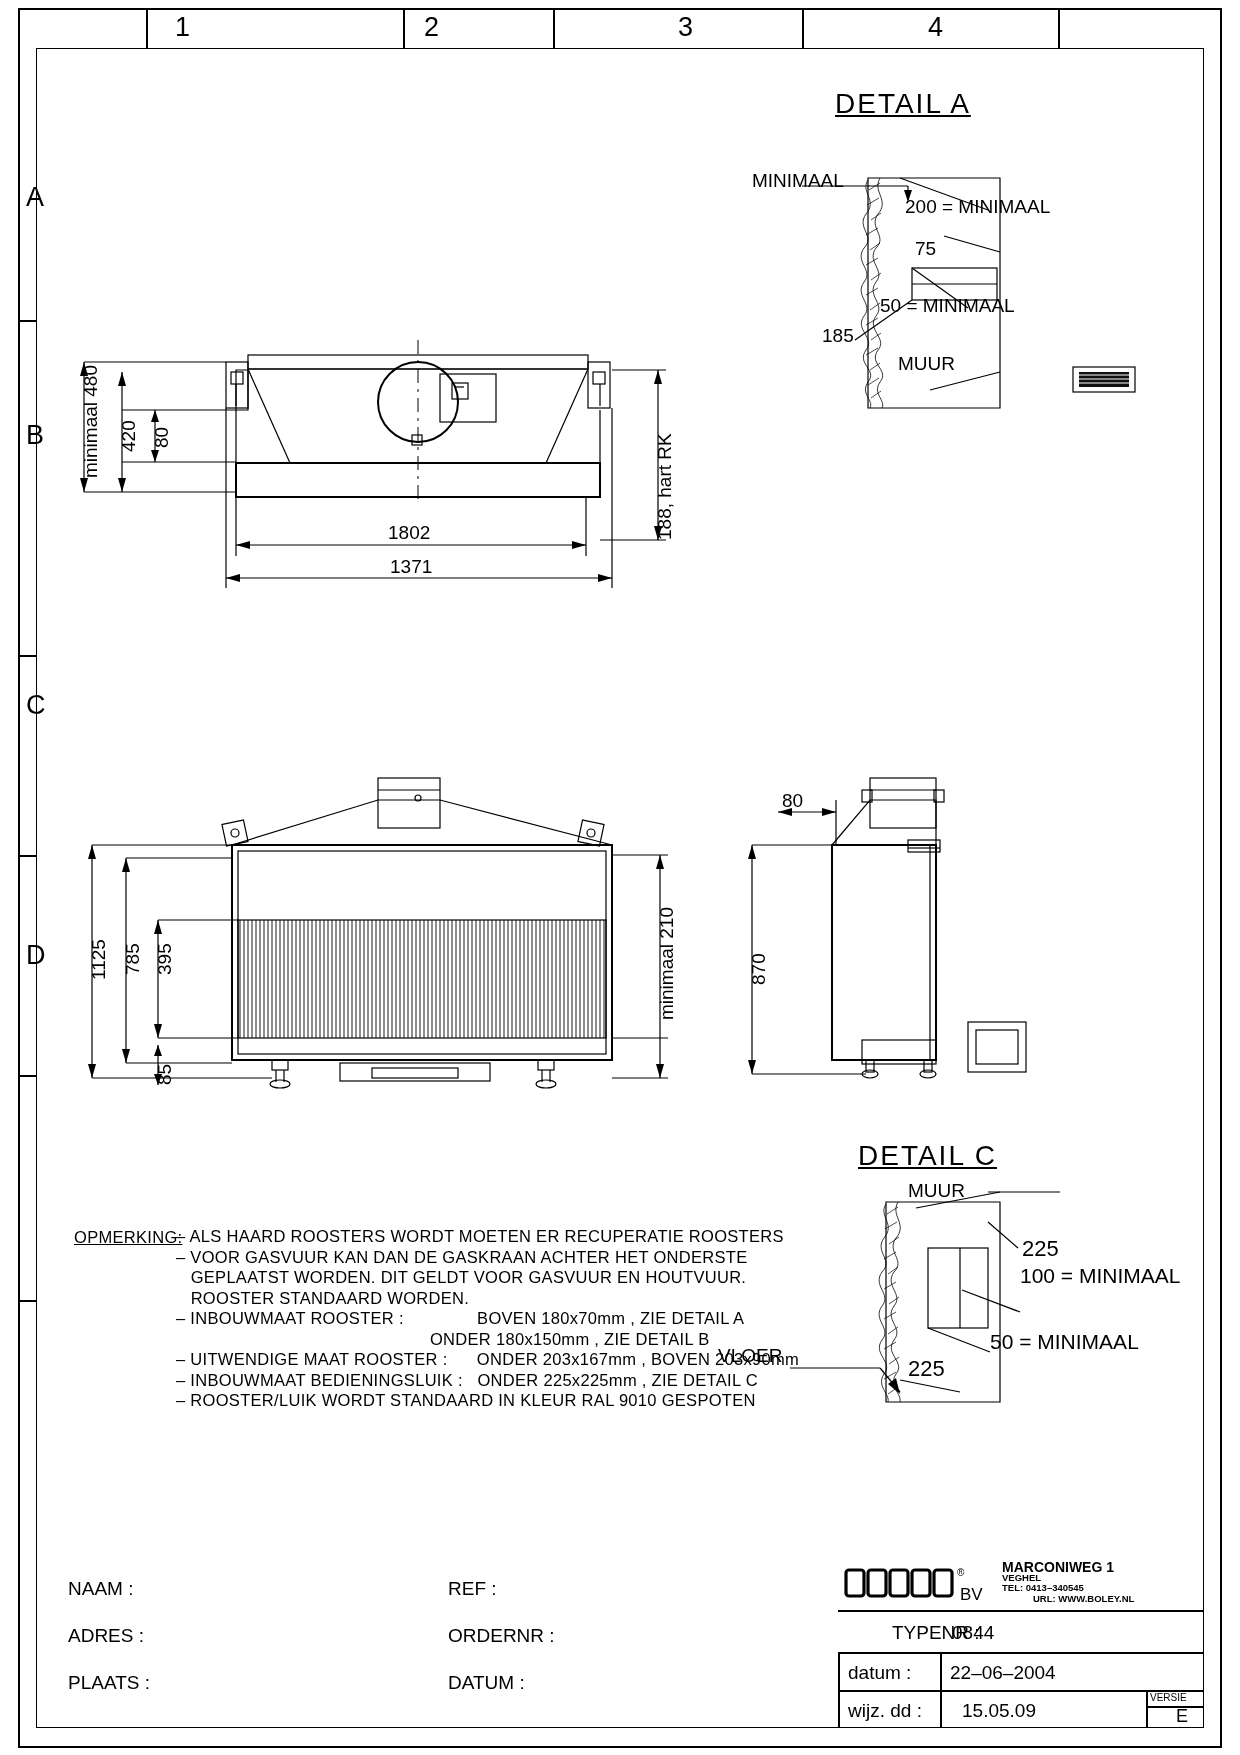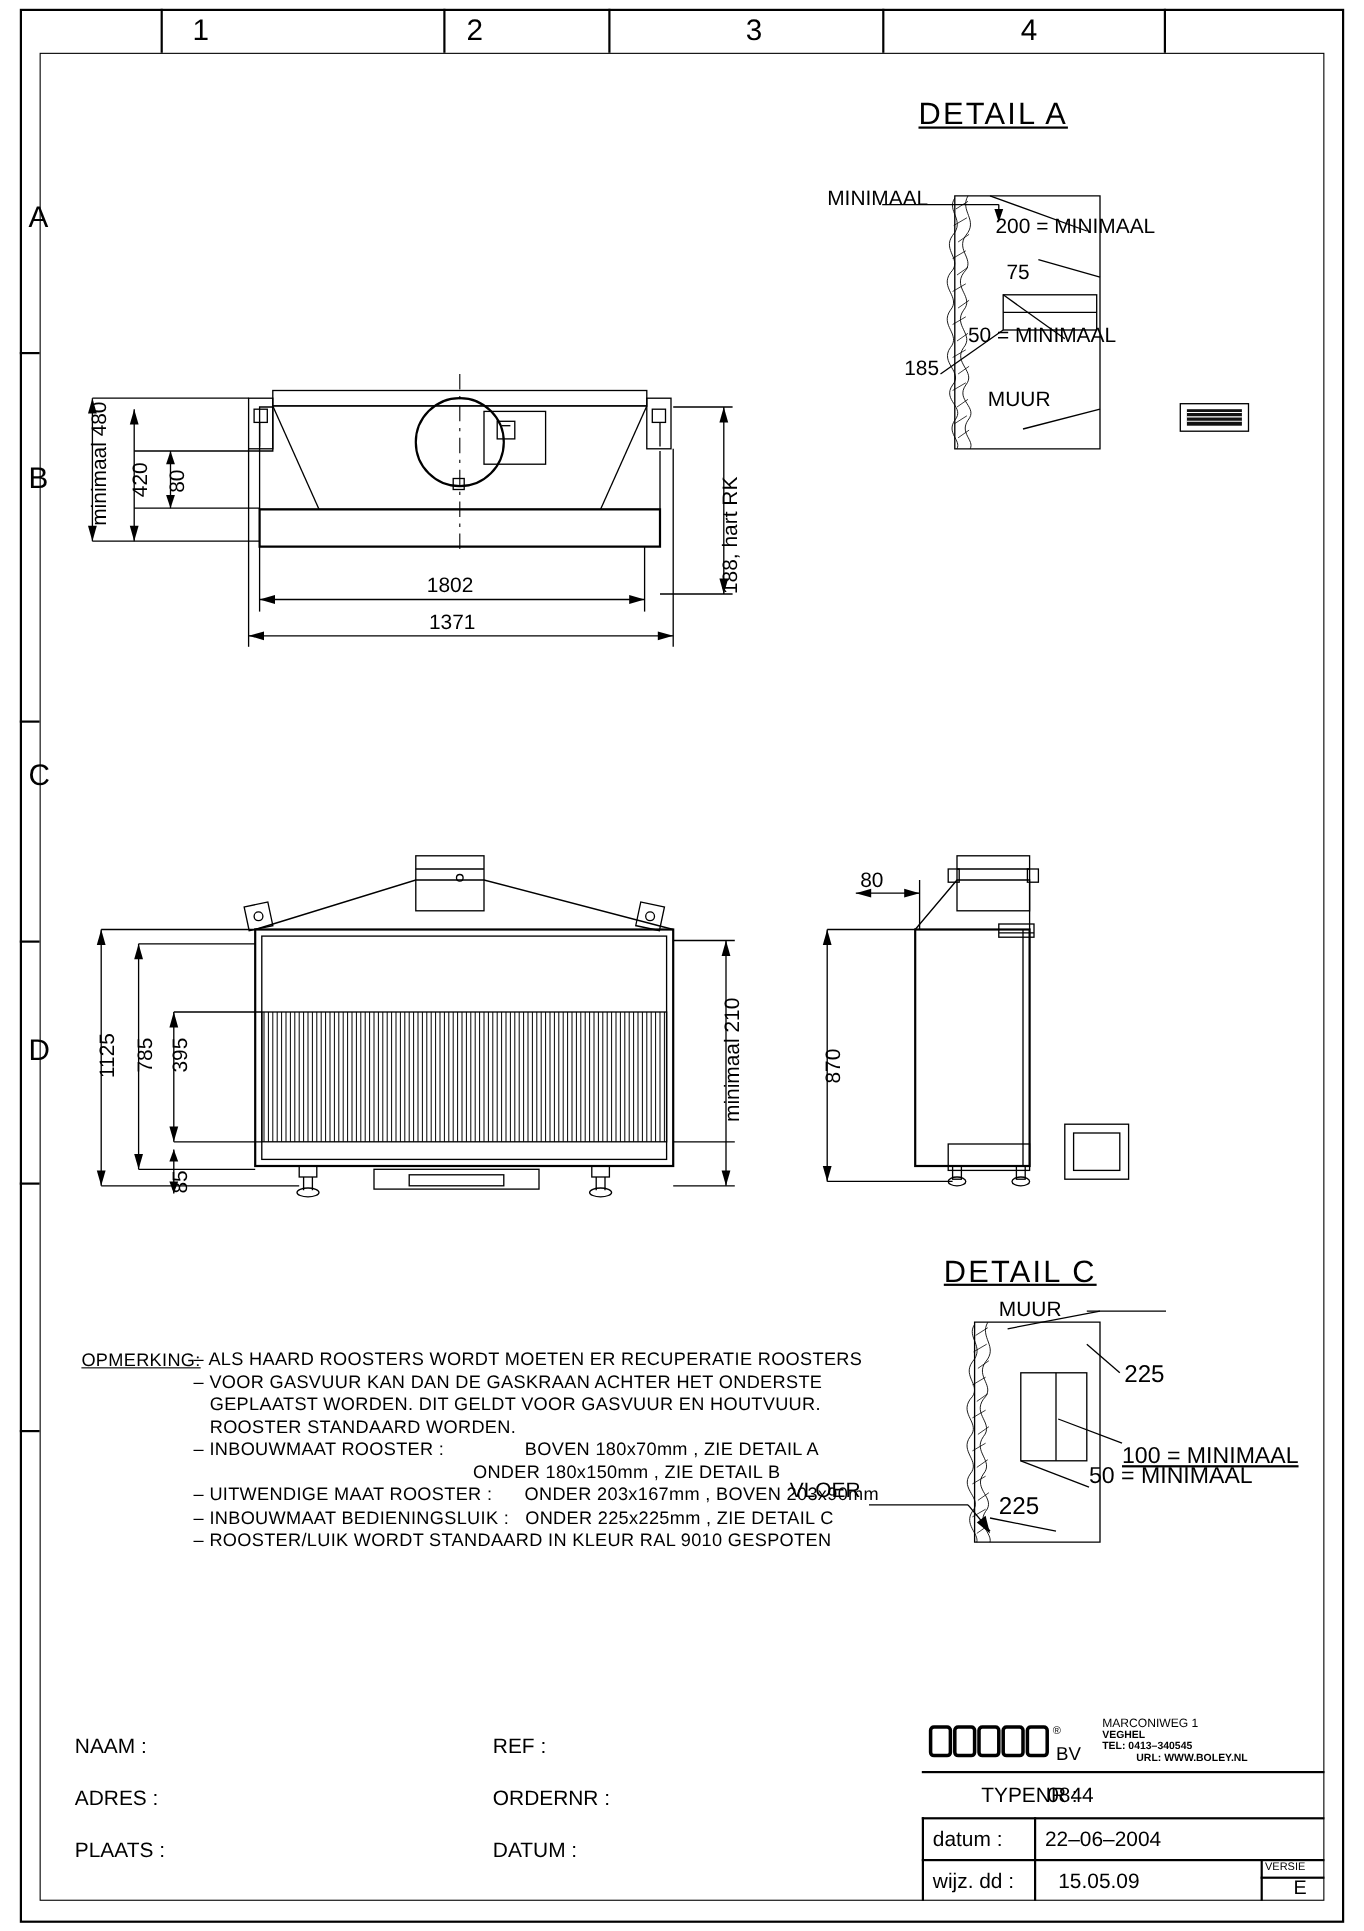--- a/index.html
+++ b/index.html
@@ -415,21 +415,21 @@
 
     <line class="s" x1="790" y1="1368" x2="880" y2="1368"></line>
     <line class="s" x1="880" y1="1368" x2="900" y2="1392"></line>
     <polygon points="900,1394 888,1384 896,1378" fill="#000"></polygon>
 
     <line class="s" x1="900" y1="1380" x2="960" y2="1392"></line>
   </svg>
 
   <div class="txt dimtxt" style="left:908px;top:1180px;">MUUR</div>
   <div class="txt dimtxt" style="left:1022px;top:1236px;font-size:22px;">225</div>
-  <div class="txt dimtxt" style="left:1020px;top:1312px;font-size:21px;text-decoration:underline;">100 =  MINIMAAL</div>
+  <div class="txt dimtxt" style="left:1020px;top:1264px;font-size:21px;">100 =  MINIMAAL</div>
   <div class="txt dimtxt" style="left:990px;top:1330px;font-size:21px;">50  =  MINIMAAL</div>
   <div class="txt dimtxt" style="left:908px;top:1356px;font-size:22px;">225</div>
   <div class="txt dimtxt" style="left:718px;top:1345px;">VLOER</div>
 
   <div class="txt note ul bold" style="left:74px;top:1228px;">OPMERKING:</div>
   <div class="abs" style="left:176px;top:1226px;">
     <div class="note" style="white-space:pre;line-height:20.5px;">– ALS HAARD ROOSTERS WORDT MOETEN ER RECUPERATIE ROOSTERS</div>
     <div class="note" style="white-space:pre;line-height:20.5px;">– VOOR GASVUUR KAN DAN DE GASKRAAN ACHTER HET ONDERSTE</div>
     <div class="note" style="white-space:pre;line-height:20.5px;">   GEPLAATST WORDEN. DIT GELDT VOOR GASVUUR EN HOUTVUUR.</div>
     <div class="note" style="white-space:pre;line-height:20.5px;">   ROOSTER STANDAARD WORDEN.</div>
@@ -458,21 +458,21 @@
         <rect x="70" y="10" width="18" height="26" rx="3"></rect>
         <rect x="92" y="10" width="18" height="26" rx="3"></rect>
       </g>
       <g fill="#000" font-family="Liberation Sans" font-size="10">
         <text x="115" y="16">®</text>
       </g>
     </svg>
   </div>
   <div class="txt" style="left:960px;top:1585px;font-size:17px;">BV</div>
   <div class="abs" style="left:1002px;top:1562px;">
-    <div style="font-size:11px;font-weight:normal;line-height:10.5px;">MARCONIWEG 1</div>
+    <div style="font-size:14px;font-weight:bold;line-height:10.5px;">MARCONIWEG 1</div>
     <div style="font-size:9.5px;font-weight:bold;line-height:10.5px;">VEGHEL</div>
     <div style="font-size:9.5px;font-weight:bold;line-height:10.5px;">TEL: 0413–340545</div>
     <div style="font-size:9.5px;font-weight:bold;line-height:10.5px;padding-left:31px;">URL: WWW.BOLEY.NL</div>
   </div>
 
   <div class="txt tb" style="left:892px;top:1622px;">TYPENR  :</div>
   <div class="txt tb" style="left:952px;top:1622px;">0844</div>
 
   <div class="tbl-line" style="left:838px;top:1610px;width:366px;"></div>
   <div class="tbl-line" style="left:838px;top:1652px;width:366px;"></div>

